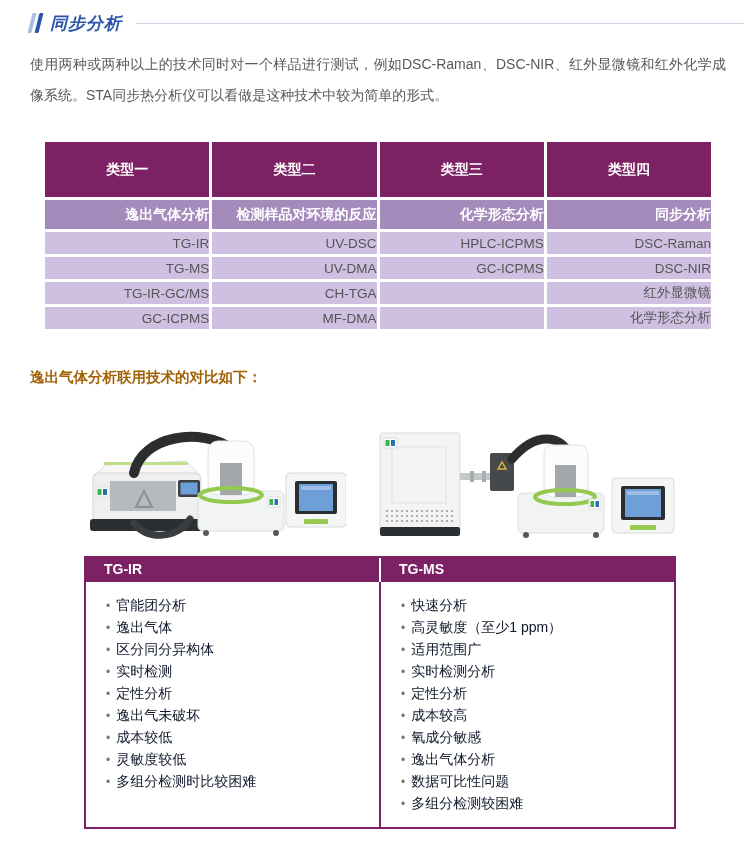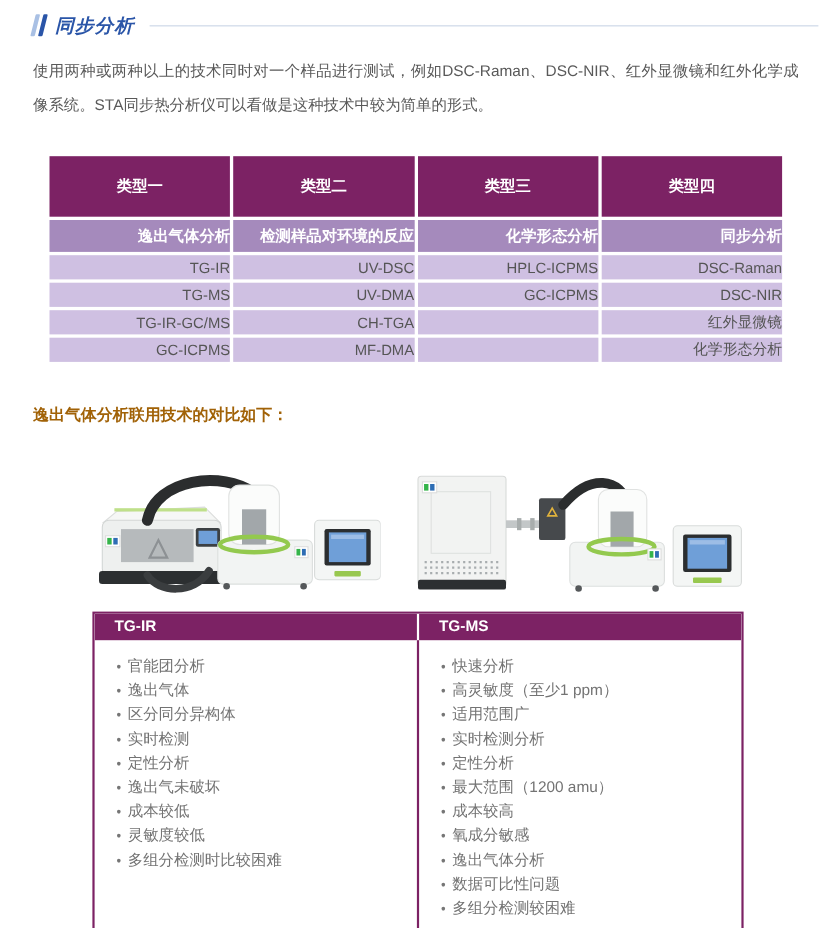--- a/index.html
+++ b/index.html
@@ -34,21 +34,21 @@
 
   
   .cmp{position:absolute;top:556px;left:84px;width:592px;border:2px solid #7c2264;box-sizing:border-box;background:#fff;}
   .cmp-head{display:flex;gap:2px;background:#ffffff;}
   .cmp-head .hcell{flex:1;background:#7c2264;color:#ffffff;font-weight:bold;font-size:14px;
                    padding:3px 0 5px 18px;box-sizing:border-box;}
   .cmp-body{display:flex;min-height:238px;}
   .cmp-col{flex:1;box-sizing:border-box;padding:13px 8px 12px 20px;}
   .cmp-col + .cmp-col{border-left:2px solid #7c2264;}
   .cmp-col ul{margin:0;padding:0;list-style:none;}
-  .cmp-col li{font-size:14px;color:#737373;line-height:21px;}
+  .cmp-col li{font-size:14px;color:#0f172a;line-height:21px;}
   .cmp-col li::before{content:"•";margin-right:6px;font-size:12px;color:#767676;}
 </style>
 </head>
 <body>
 
 <div class="page">
 
   <div class="sec-header">
     <div class="bar bar-light"></div>
     <div class="bar bar-dark"></div>
@@ -203,21 +203,20 @@
             <li>多组分检测时比较困难</li>
           </ul>
       </div>
       <div class="cmp-col">
         <ul>
             <li>快速分析</li>
             <li>高灵敏度（至少1 ppm）</li>
             <li>适用范围广</li>
             <li>实时检测分析</li>
             <li>定性分析</li>
-            <li>最大范围（1200 amu）</li>
             <li>成本较高</li>
             <li>氧成分敏感</li>
             <li>逸出气体分析</li>
             <li>数据可比性问题</li>
             <li>多组分检测较困难</li>
           </ul>
       </div>
     </div>
   </div>
 

